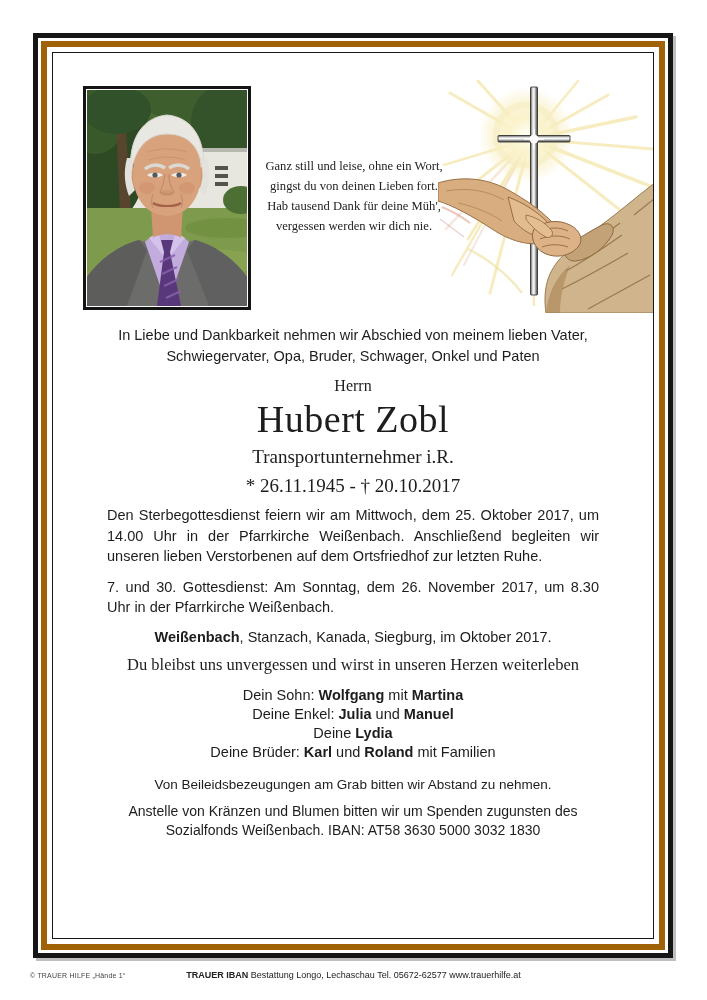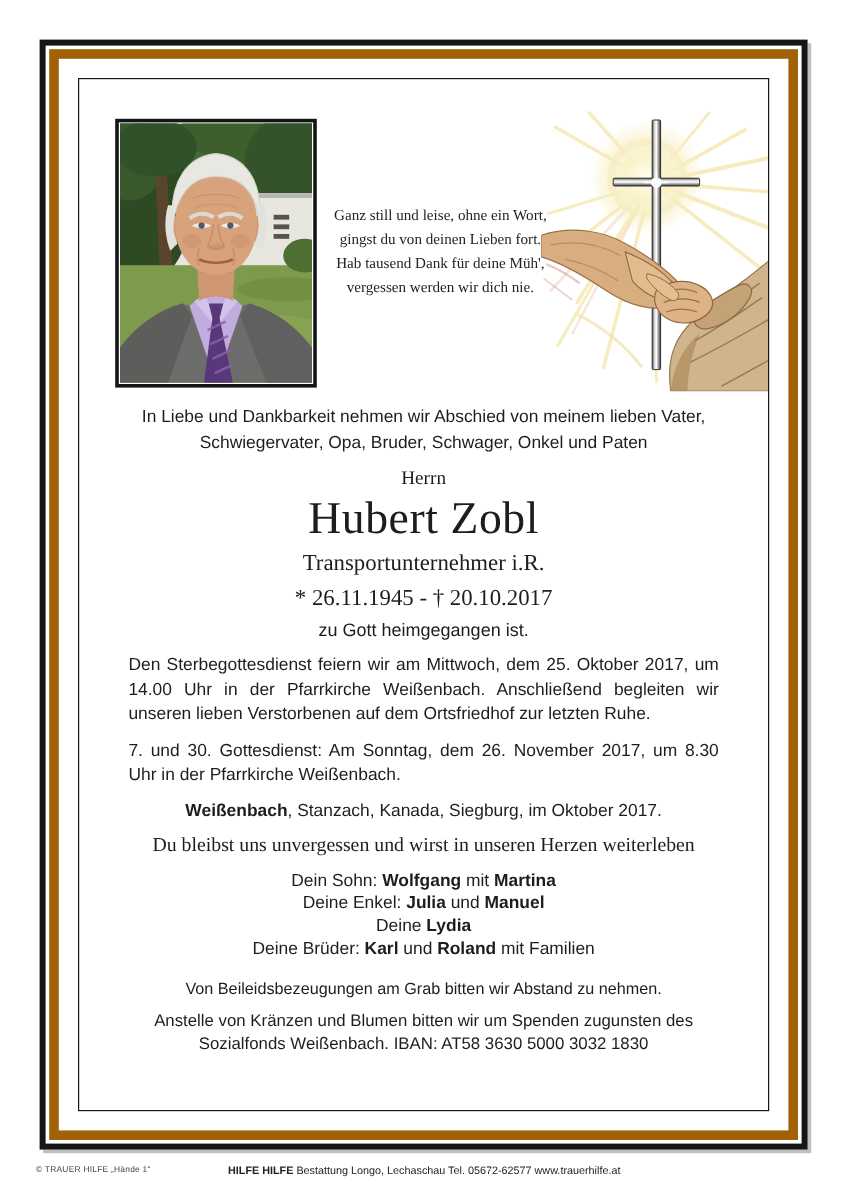--- a/index.html
+++ b/index.html
@@ -6,21 +6,21 @@
   body{
     width:707px;height:1000px;position:relative;background:#ffffff;
     font-family:"Liberation Sans", sans-serif;color:#1d1d1d;overflow:hidden;
   }
   
   .frame-outer{
     position:absolute;left:33px;top:33px;width:640px;height:925px;
     border:5px solid #161616;box-sizing:border-box;padding:3px;
     box-shadow:3px 3px 0 rgba(0,0,0,0.25);background:#fff;
   }
-  .frame-mid{border:8px solid #a16207;box-sizing:border-box;width:100%;height:100%;padding:16px;}
+  .frame-mid{border:6px solid #a16207;box-sizing:border-box;width:100%;height:100%;padding:5px;}
   .frame-inner{border:1px solid #161616;box-sizing:border-box;width:100%;height:100%;position:relative;overflow:hidden;}
   
   .photo-frame{
     position:absolute;left:30px;top:33px;border:3px solid #141414;background:#fff;padding:1px;line-height:0;
   }
   .poem{
     position:absolute;left:203px;top:103px;width:196px;text-align:center;
     font-family:"Liberation Serif", serif;font-size:12.6px;line-height:20px;color:#222;
   }
   .artwork{position:absolute;left:385px;top:26px;width:228px;height:234px;line-height:0;}
@@ -210,21 +210,20 @@
     <div class="flow">
       <div class="intro">
         <div>In Liebe und Dankbarkeit nehmen wir Abschied von meinem lieben Vater,</div>
         <div>Schwiegervater, Opa, Bruder, Schwager, Onkel und Paten</div>
       </div>
       <div class="salutation">Herrn</div>
       <div class="name">Hubert Zobl</div>
       <div class="profession">Transportunternehmer i.R.</div>
       <div class="dates">* 26.11.1945 - † 20.10.2017</div>
       <div class="subline">
-        <div>zu Gott heimgegangen ist.</div>
       </div>
       <div class="para">Den Sterbegottesdienst feiern wir am Mittwoch, dem 25. Oktober 2017, um 14.00 Uhr in der Pfarrkirche Weißenbach. Anschließend begleiten wir unseren lieben Verstorbenen auf dem Ortsfriedhof zur letzten Ruhe.</div>
       <div class="para">7. und 30. Gottesdienst: Am Sonntag, dem 26. November 2017, um 8.30 Uhr in der Pfarrkirche Weißenbach.</div>
       <div class="location"><span style="font-weight: bold;">Weißenbach</span><span>, Stanzach, Kanada, Siegburg, im Oktober 2017.</span></div>
       <div class="closing">Du bleibst uns unvergessen und wirst in unseren Herzen weiterleben</div>
       <div class="family">
         <div><span>Dein Sohn: </span><span style="font-weight: bold;">Wolfgang</span><span> mit </span><span style="font-weight: bold;">Martina</span></div>
         <div><span>Deine Enkel: </span><span style="font-weight: bold;">Julia</span><span> und </span><span style="font-weight: bold;">Manuel</span></div>
         <div><span>Deine </span><span style="font-weight: bold;">Lydia</span></div>
         <div><span>Deine Brüder: </span><span style="font-weight: bold;">Karl</span><span> und </span><span style="font-weight: bold;">Roland</span><span> mit Familien</span></div>
@@ -232,14 +231,14 @@
       <div class="condolence">Von Beileidsbezeugungen am Grab bitten wir Abstand zu nehmen.</div>
       <div class="donation">Anstelle von Kränzen und Blumen bitten wir um Spenden zugunsten des Sozialfonds Weißenbach. IBAN: AT58 3630 5000 3032 1830</div>
     </div>
 
   </div>
  </div>
 </div>
 
 <div class="footer">
   <span class="footer-copy">© TRAUER HILFE „Hände 1“</span>
-  <div class="footer-pub"><span style="font-weight: bold;">HILFE HILFE</span><span> Bestattung Longo, Lechaschau Tel. 05672-62577 www.trauerhilfe.at</span></div>
+  <div class="footer-pub"><span style="font-weight: bold;">TRAUER IBAN</span><span> Bestattung Longo, Lechaschau Tel. 05672-62577 www.trauerhilfe.at</span></div>
 </div>
 
 </body></html>

